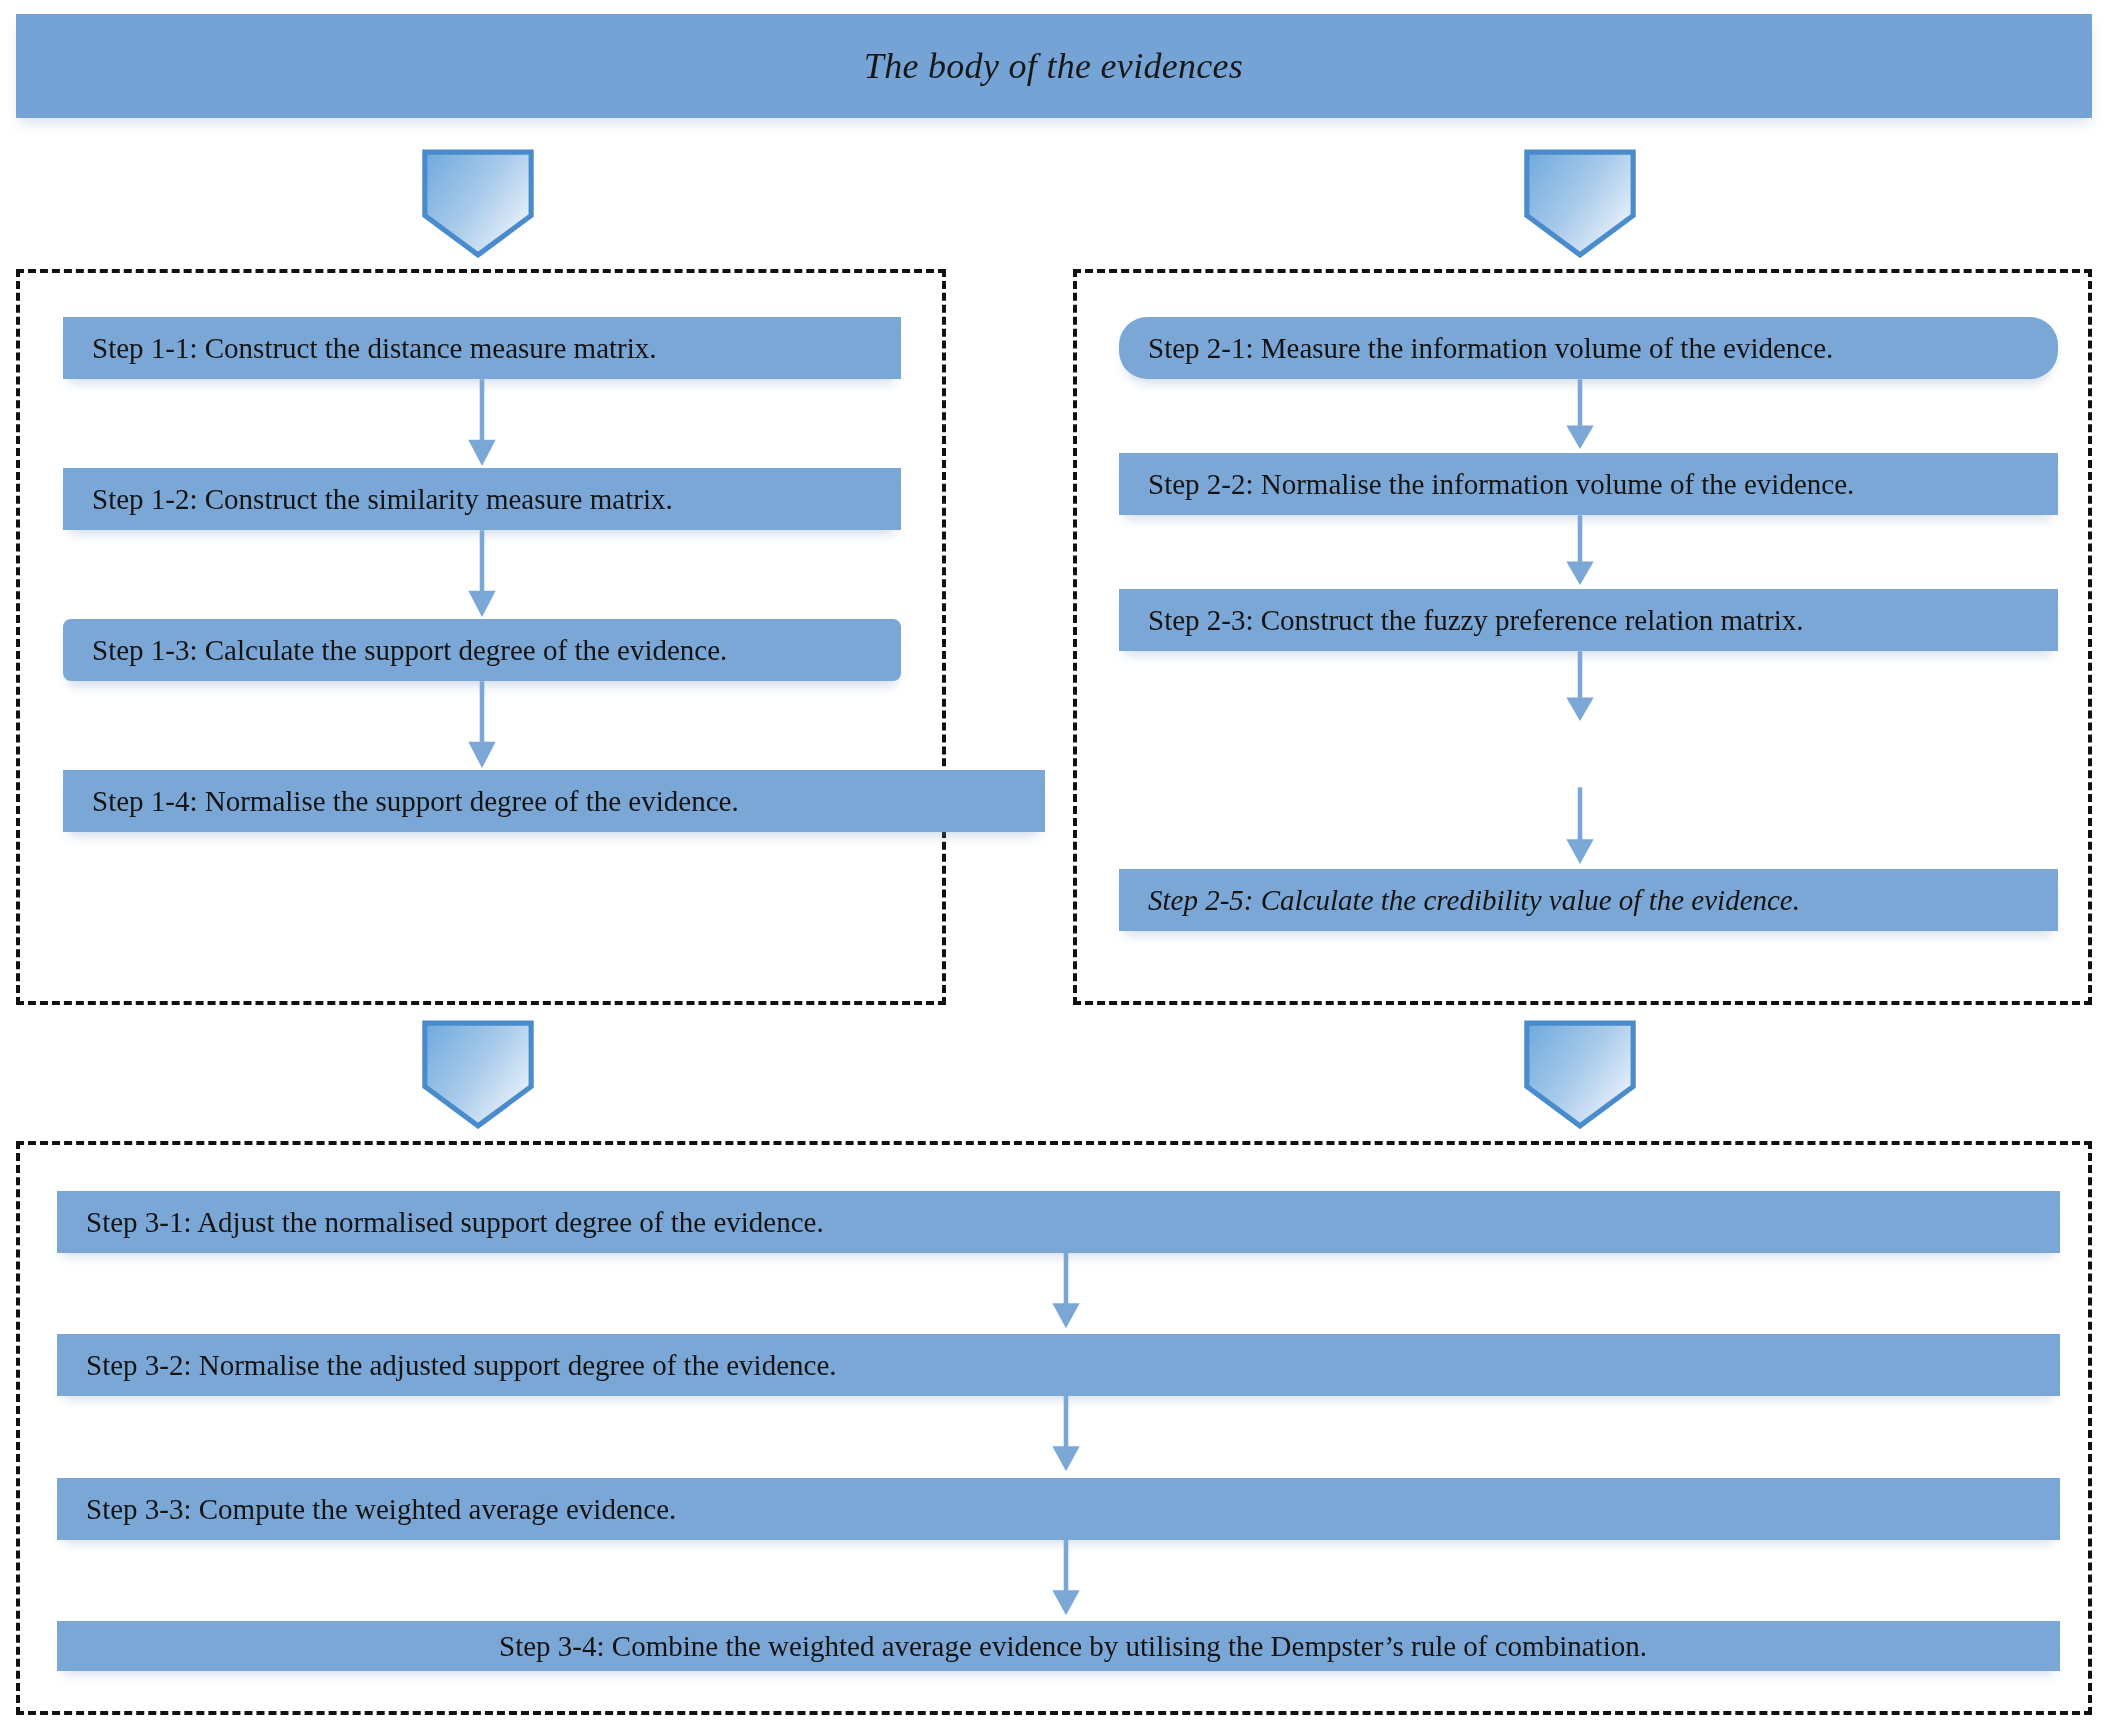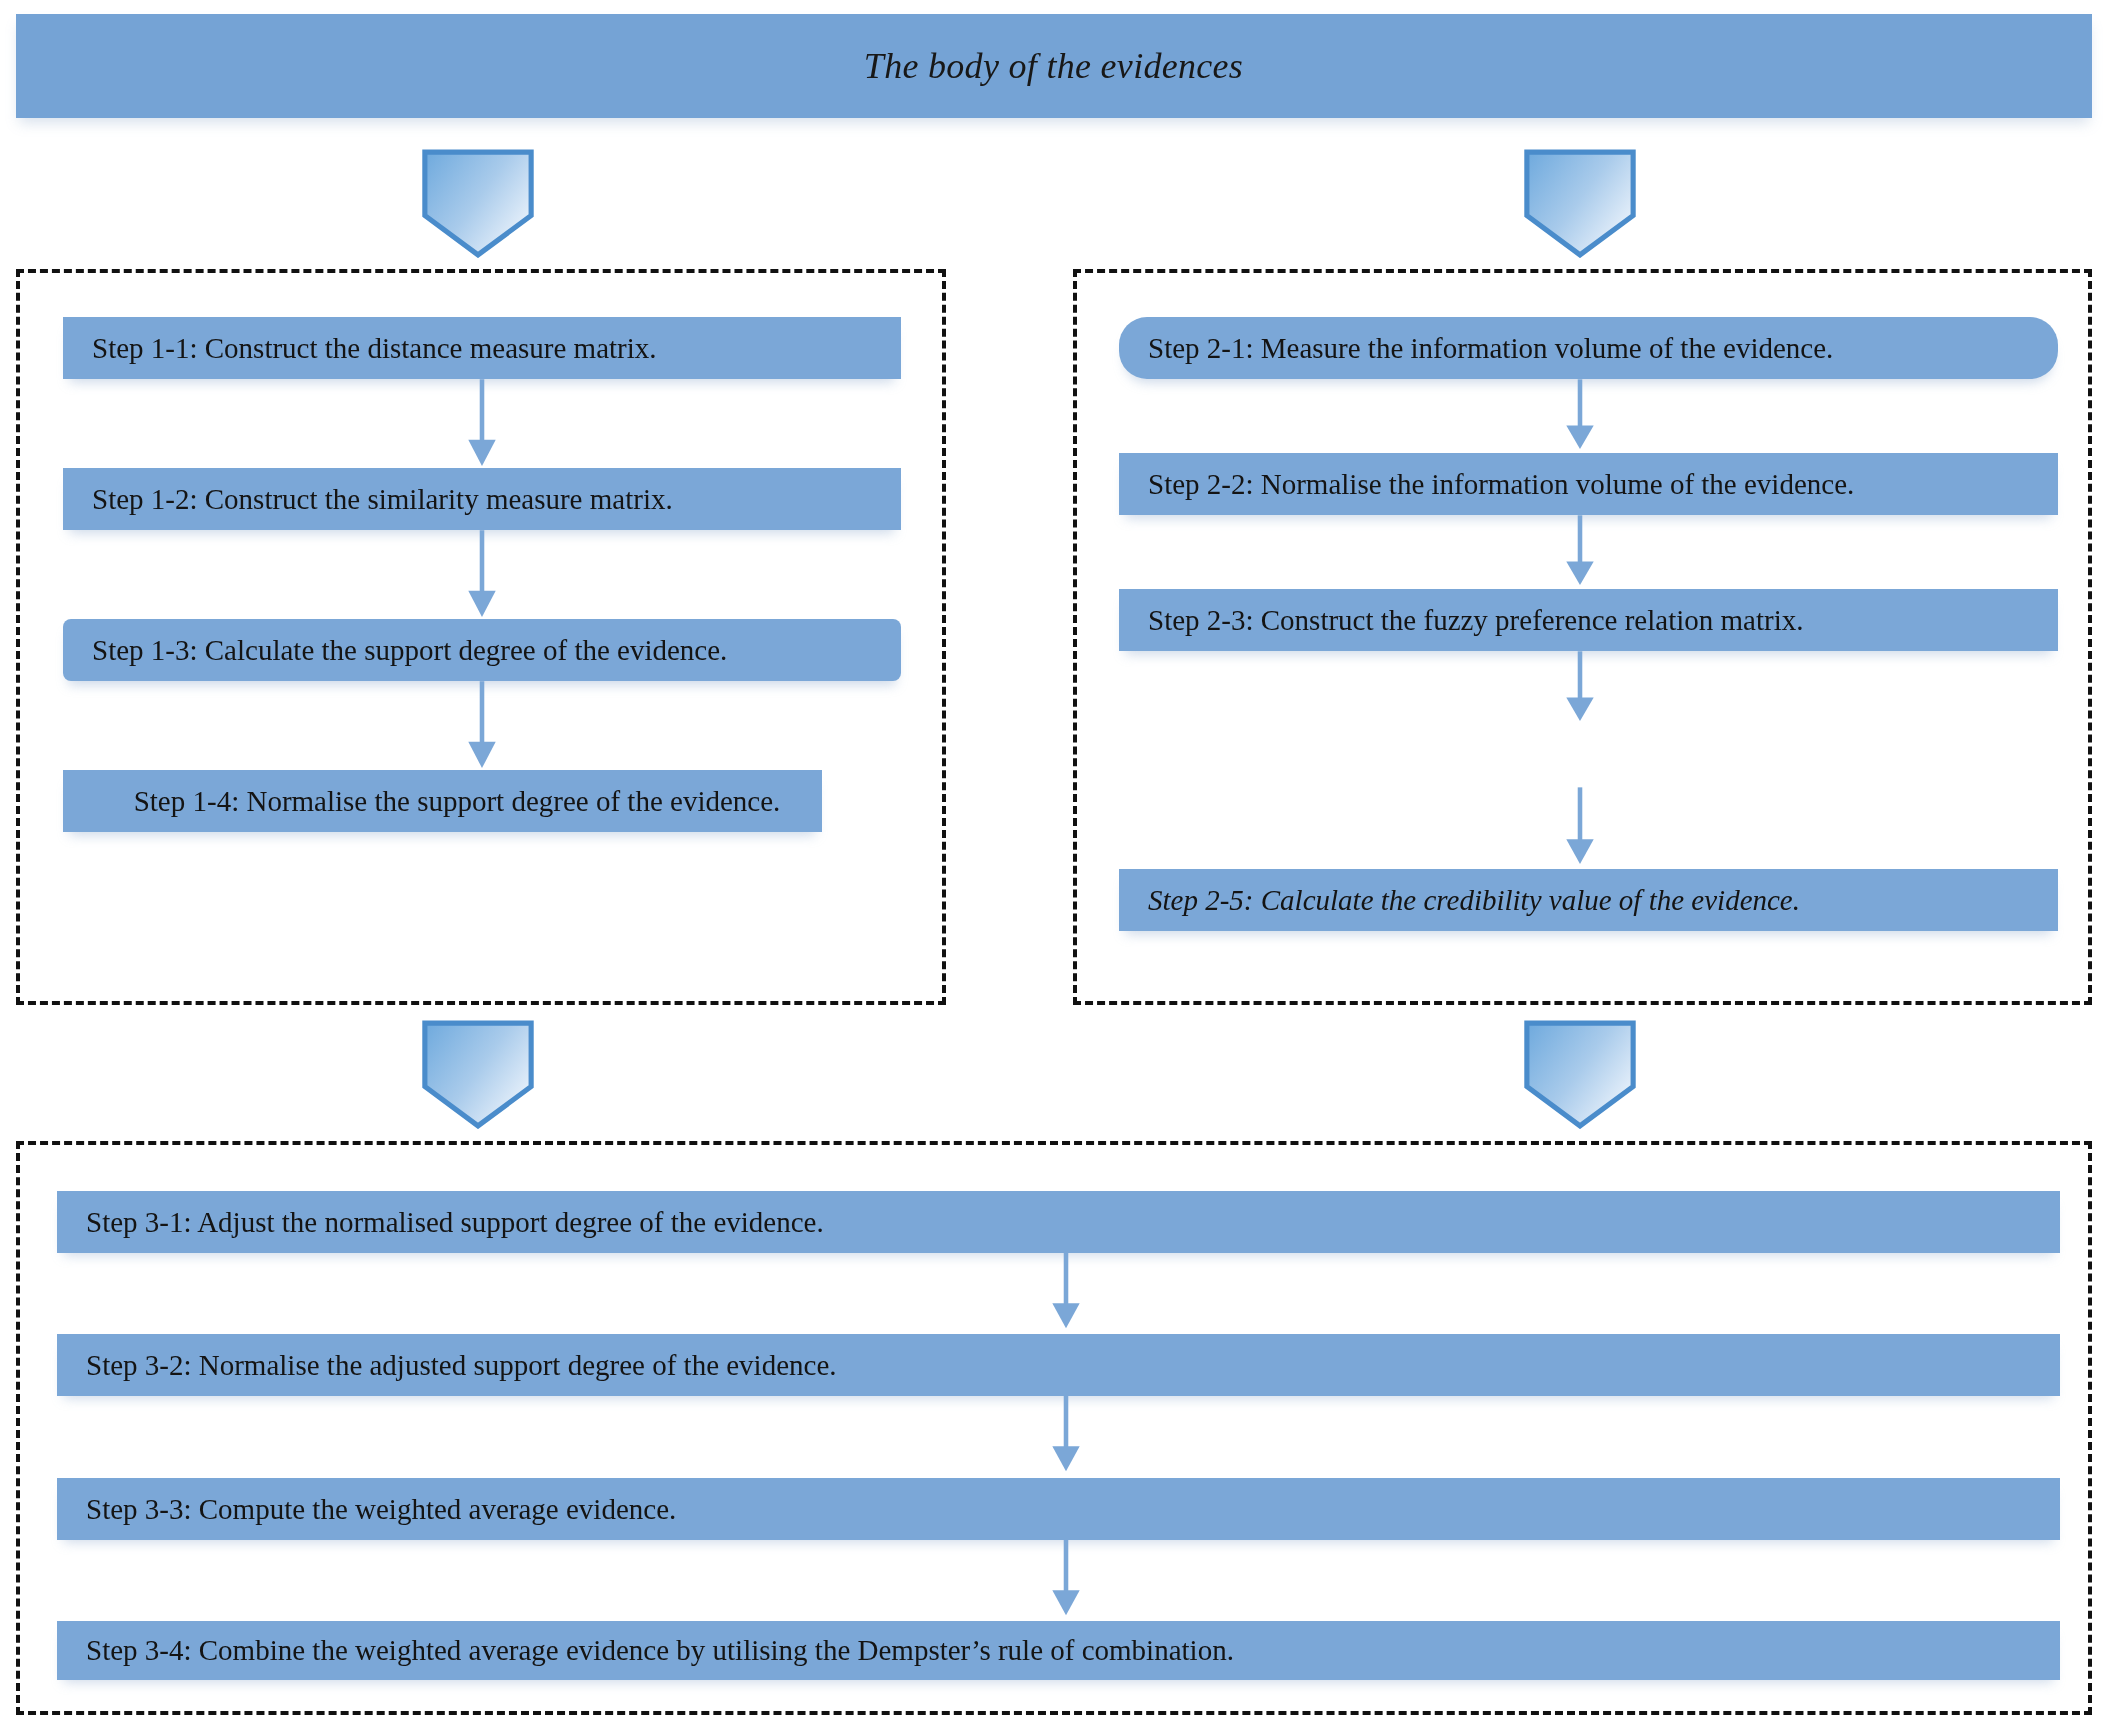--- a/index.html
+++ b/index.html
@@ -147,21 +147,21 @@
     <span>Step 1-3: Calculate the support degree of the evidence.</span>
   </div>
 
   <div class="connector" style="left:462px; top:681px; height:89px;">
     <svg viewBox="0 0 70 155" xmlns="http://www.w3.org/2000/svg">
       <rect x="31" y="0" width="8" height="110" fill="#7ba7d7"></rect>
       <polygon points="11,106 59,106 35,152" fill="#7ba7d7"></polygon>
     </svg>
   </div>
 
-  <div class="step-box" style="left:63px; top:770px; width:759px; height:62px;justify-content:center;">
+  <div class="step-box" style="left:63px; top:770px; width:982px; height:62px;">
     <span>Step 1-4: Normalise the support degree of the evidence.</span>
   </div>
 
   <div class="group-box" style="left:1073px; top:269px; width:1019px; height:736px;"></div>
 
   <div class="step-box" style="left:1119px; top:317px; width:939px; height:62px;border-radius:28px;">
     <span>Step 2-1: Measure the information volume of the evidence.</span>
   </div>
 
   <div class="connector" style="left:1560px; top:379px; height:72px;">
@@ -259,18 +259,18 @@
     <span>Step 3-3: Compute the weighted average evidence.</span>
   </div>
 
   <div class="connector" style="left:1046px; top:1540px; height:77px;">
     <svg viewBox="0 0 70 135" xmlns="http://www.w3.org/2000/svg">
       <rect x="31" y="0" width="8" height="92" fill="#7ba7d7"></rect>
       <polygon points="11,88 59,88 35,132" fill="#7ba7d7"></polygon>
     </svg>
   </div>
 
-  <div class="step-box" style="left:57px; top:1621px; width:2003px; height:59px;">
+  <div class="step-box" style="left:57px; top:1621px; width:2003px; height:50px;justify-content:center;">
     <span>Step 3-4: Combine the weighted average evidence by utilising the Dempster’s rule of combination.</span>
   </div>
 
 </div>
 
 
 </body></html>

